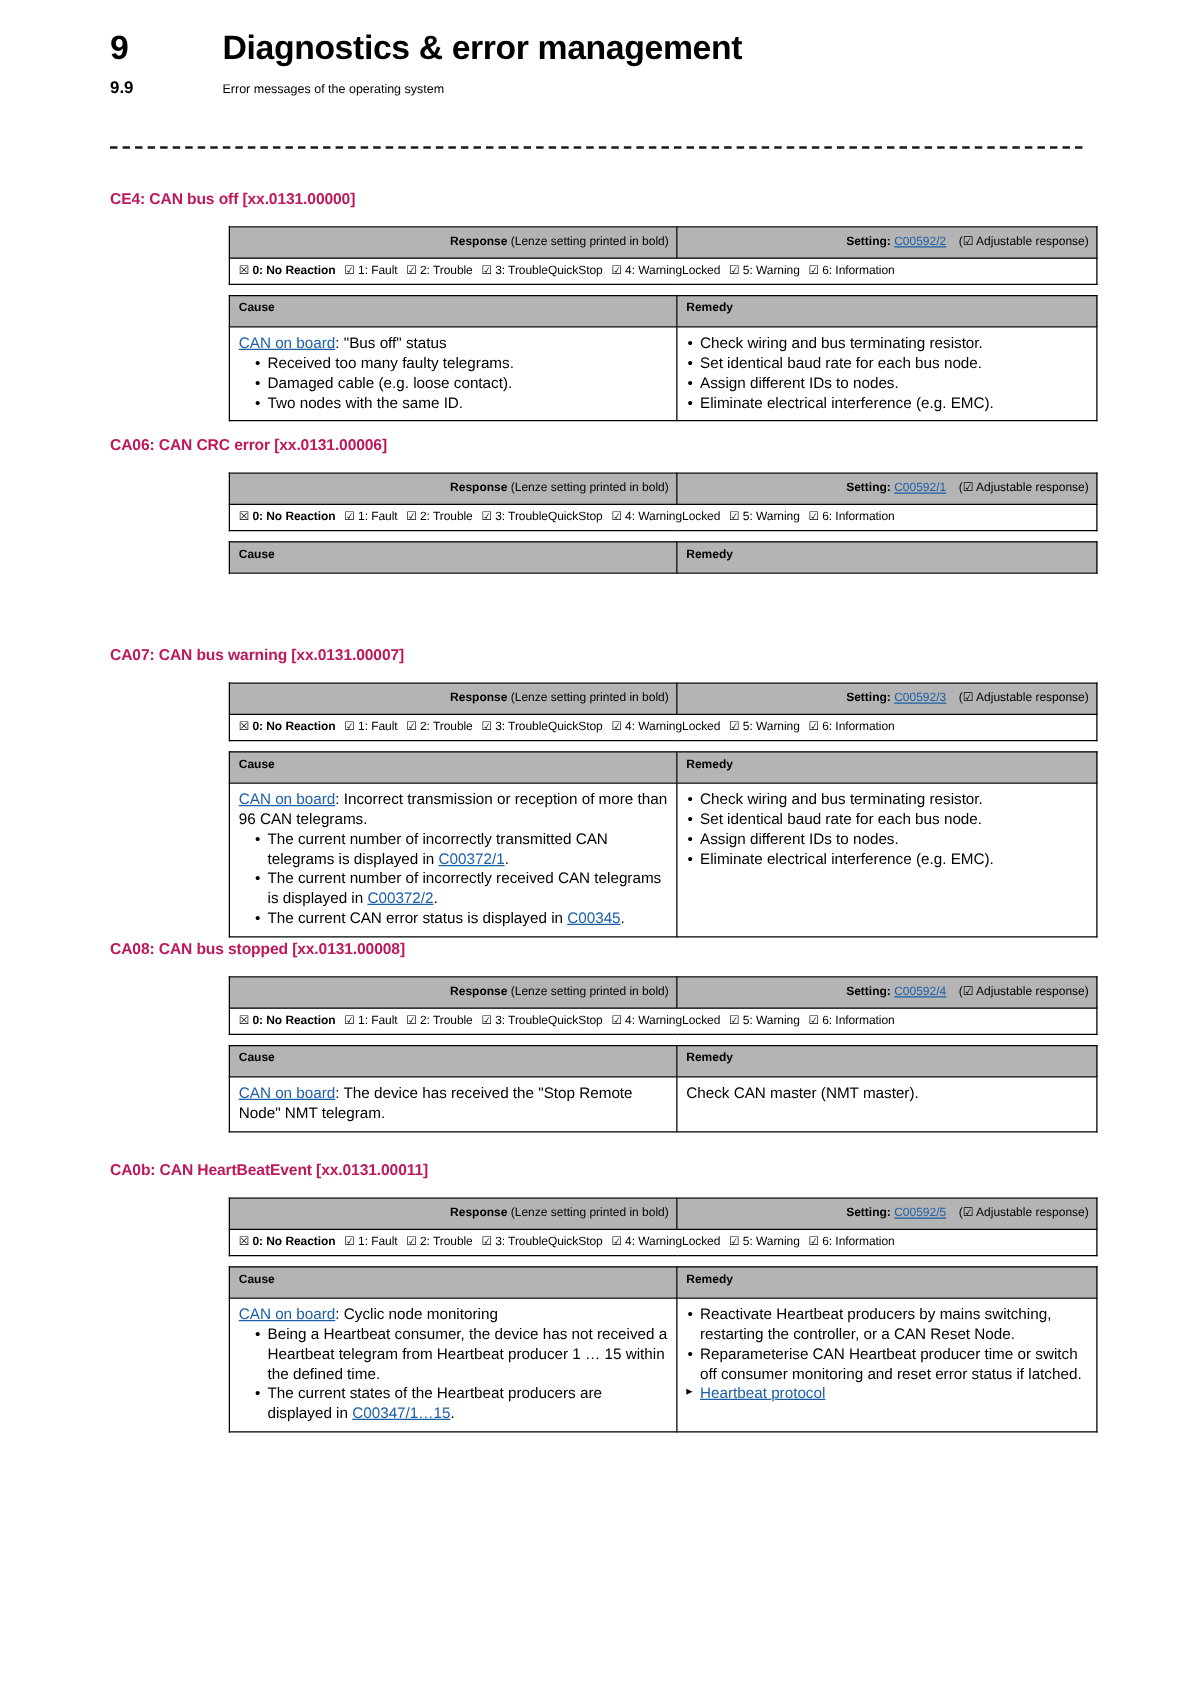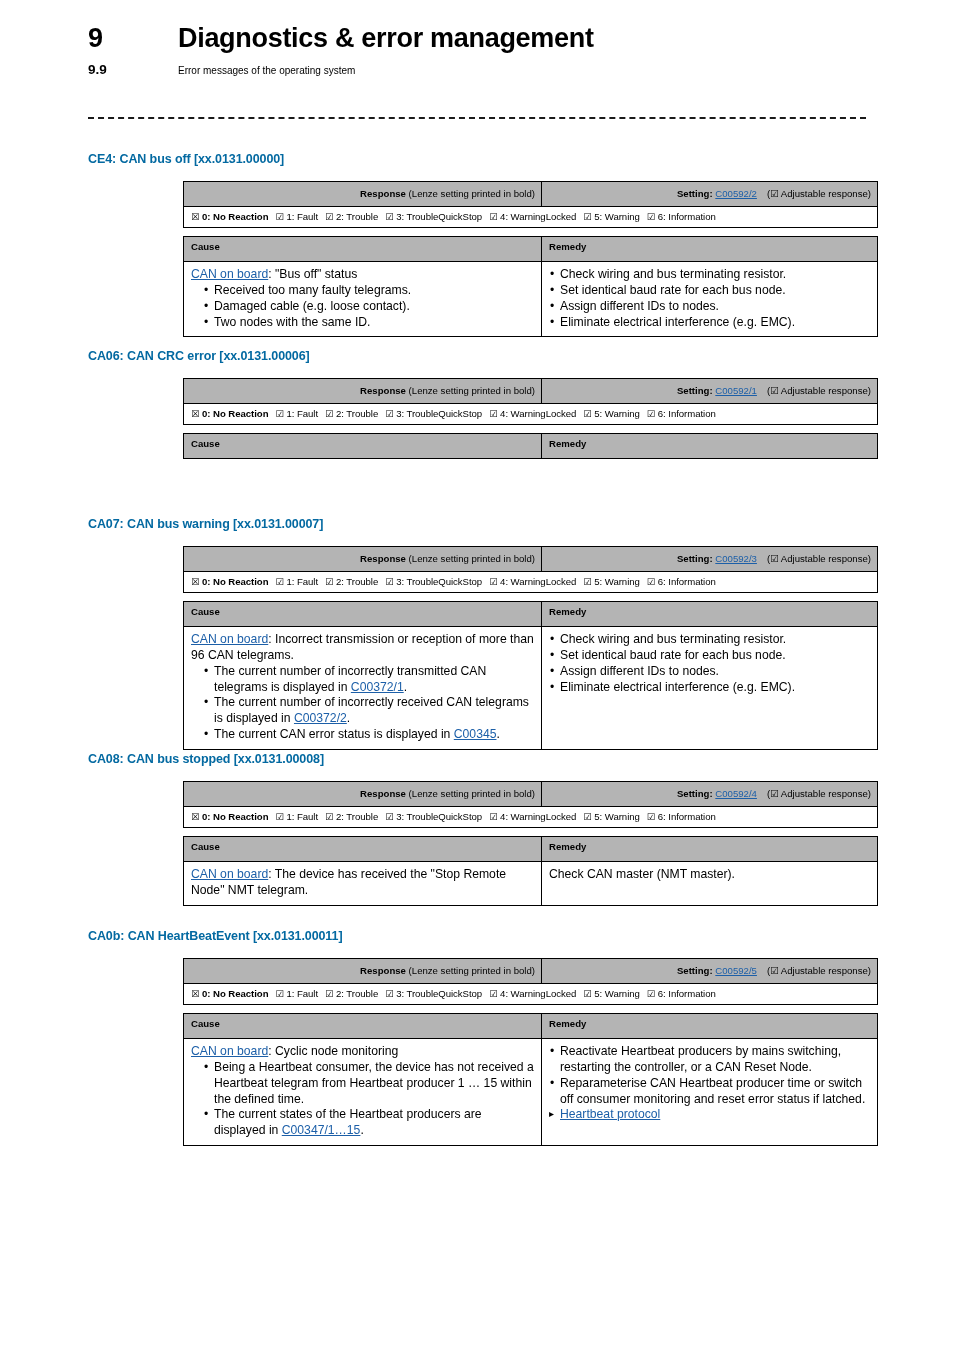--- a/index.html
+++ b/index.html
@@ -77,21 +77,21 @@
 
   
   .err-block {
     position: absolute;
     left: 88px;
     width: 790px;
   }
   .err-heading {
     font-size: 12.5px;
     font-weight: bold;
-    color: #0369a1;
+    color: #be185d;
     letter-spacing: -0.1px;
     margin: 0 0 14px 0;
     line-height: 1.2;
   }
 
   .tbl-wrap {
     margin-left: 95px;
     width: 695px;
   }
 

